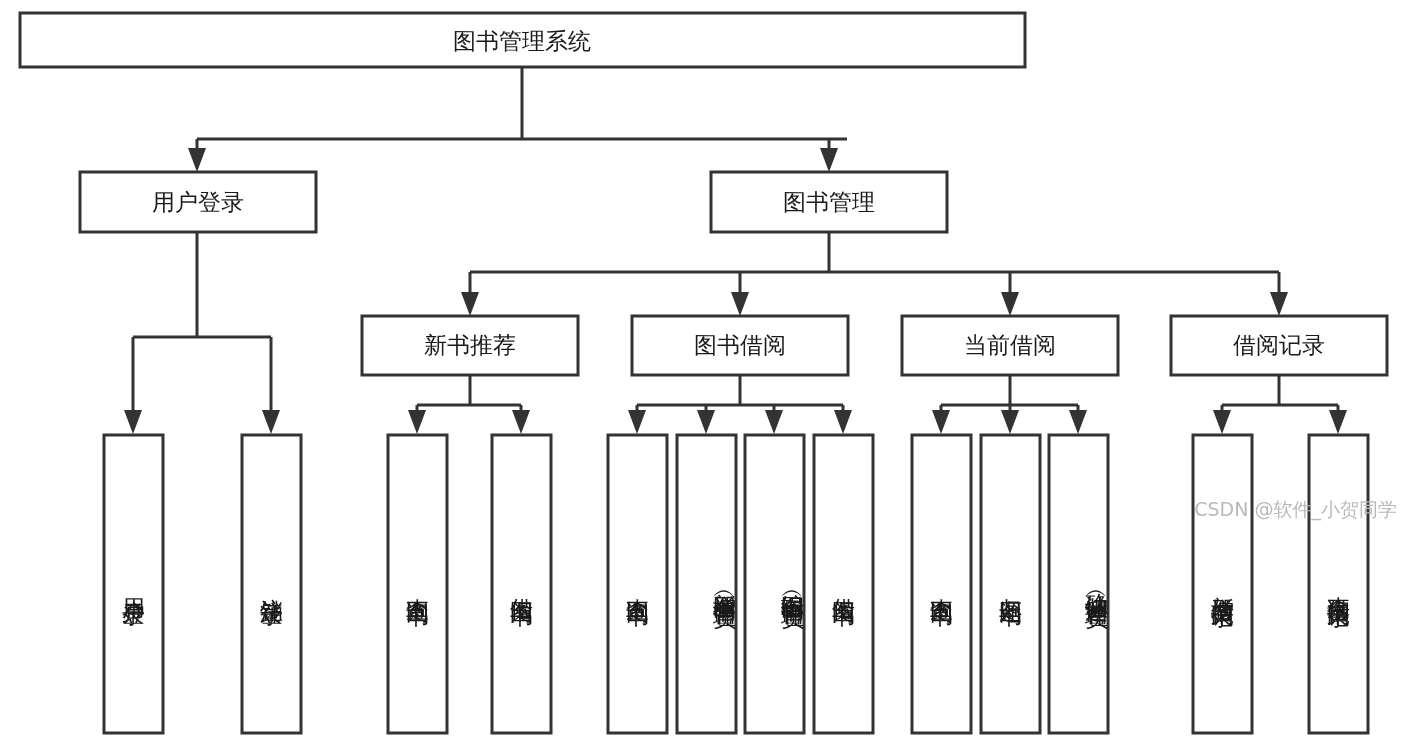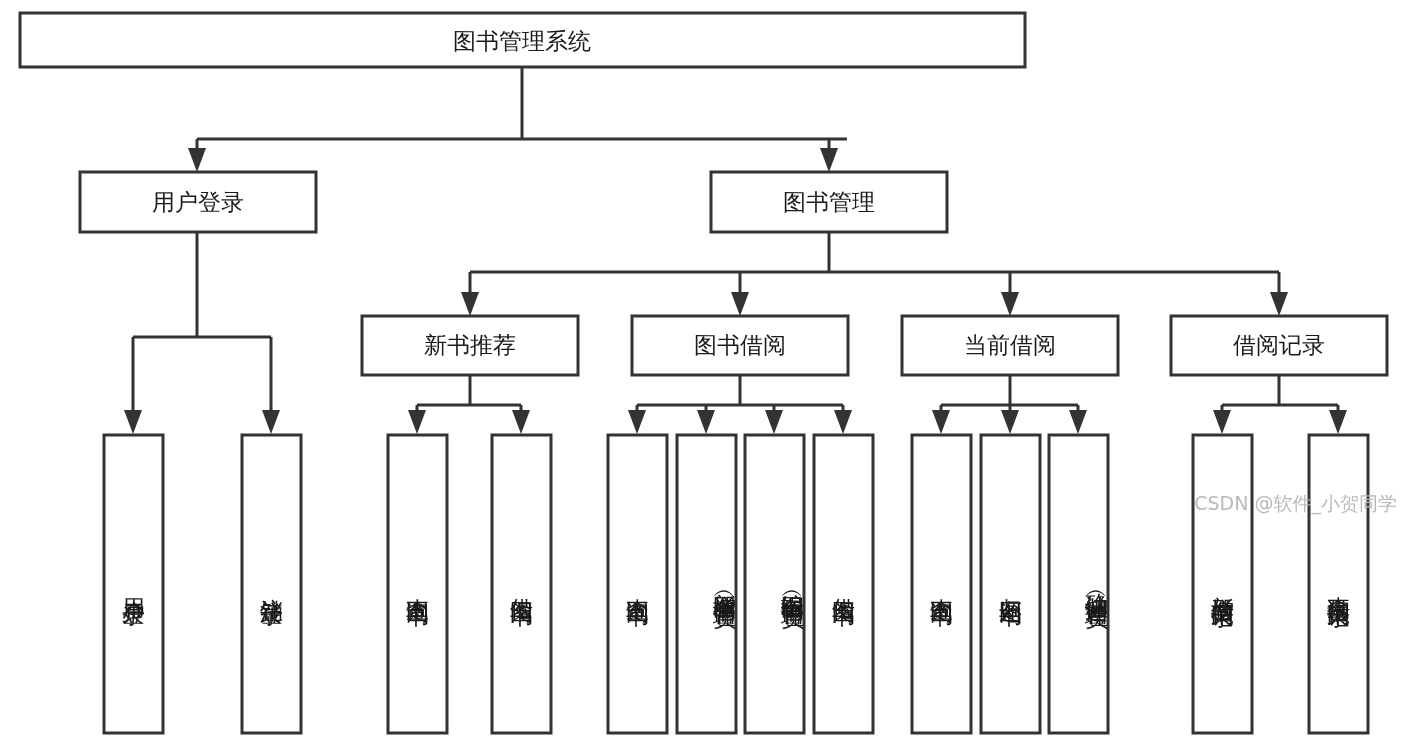--- a/index.html
+++ b/index.html
@@ -59,21 +59,21 @@
     display: flex;
     align-items: center;
     justify-content: center;
     letter-spacing: 2px;
     white-space: nowrap;
     pointer-events: none;
   }
   .watermark {
     position: absolute;
     right: 8px;
-    bottom: 12px;
+    bottom: 6px;
     font-family: "DejaVu Sans", "Liberation Sans", sans-serif;
     font-size: 19px;
     color: #b9b9b9;
     white-space: nowrap;
   }
 </style>
 </head>
 <body>
 
 <div id="diagram-root">

